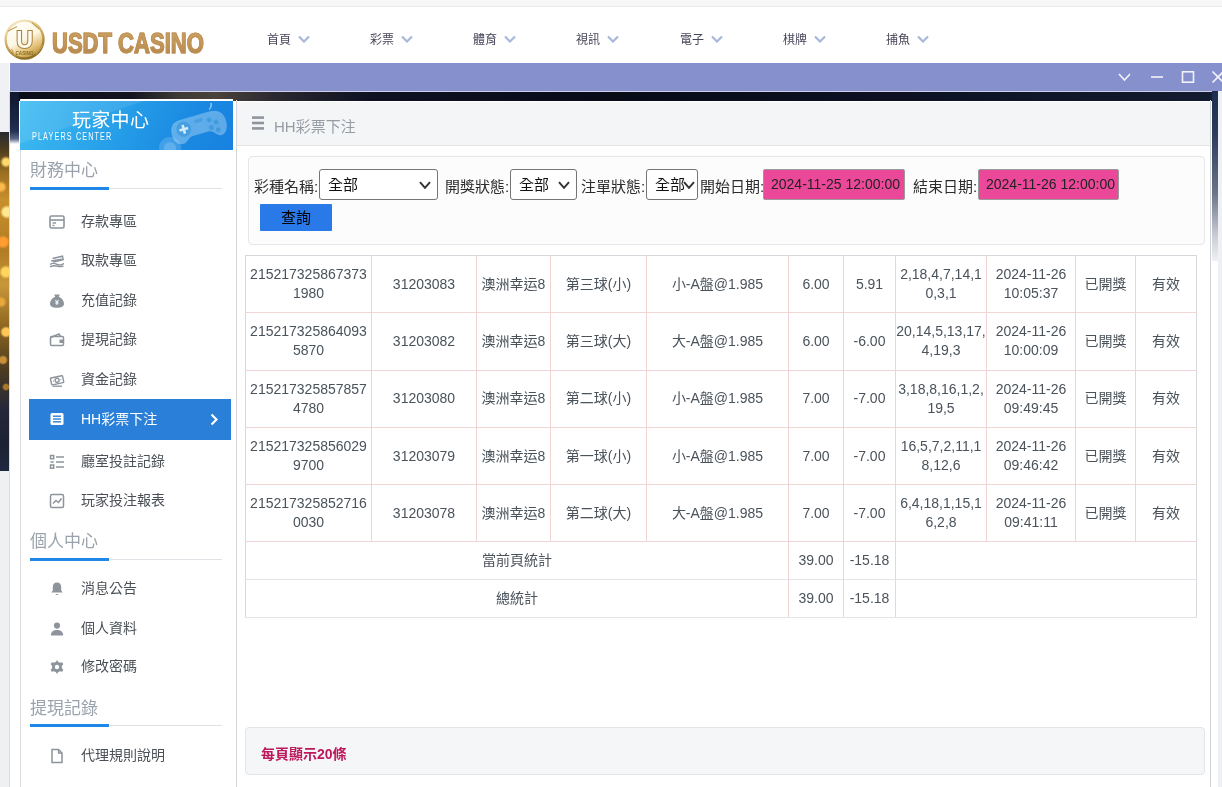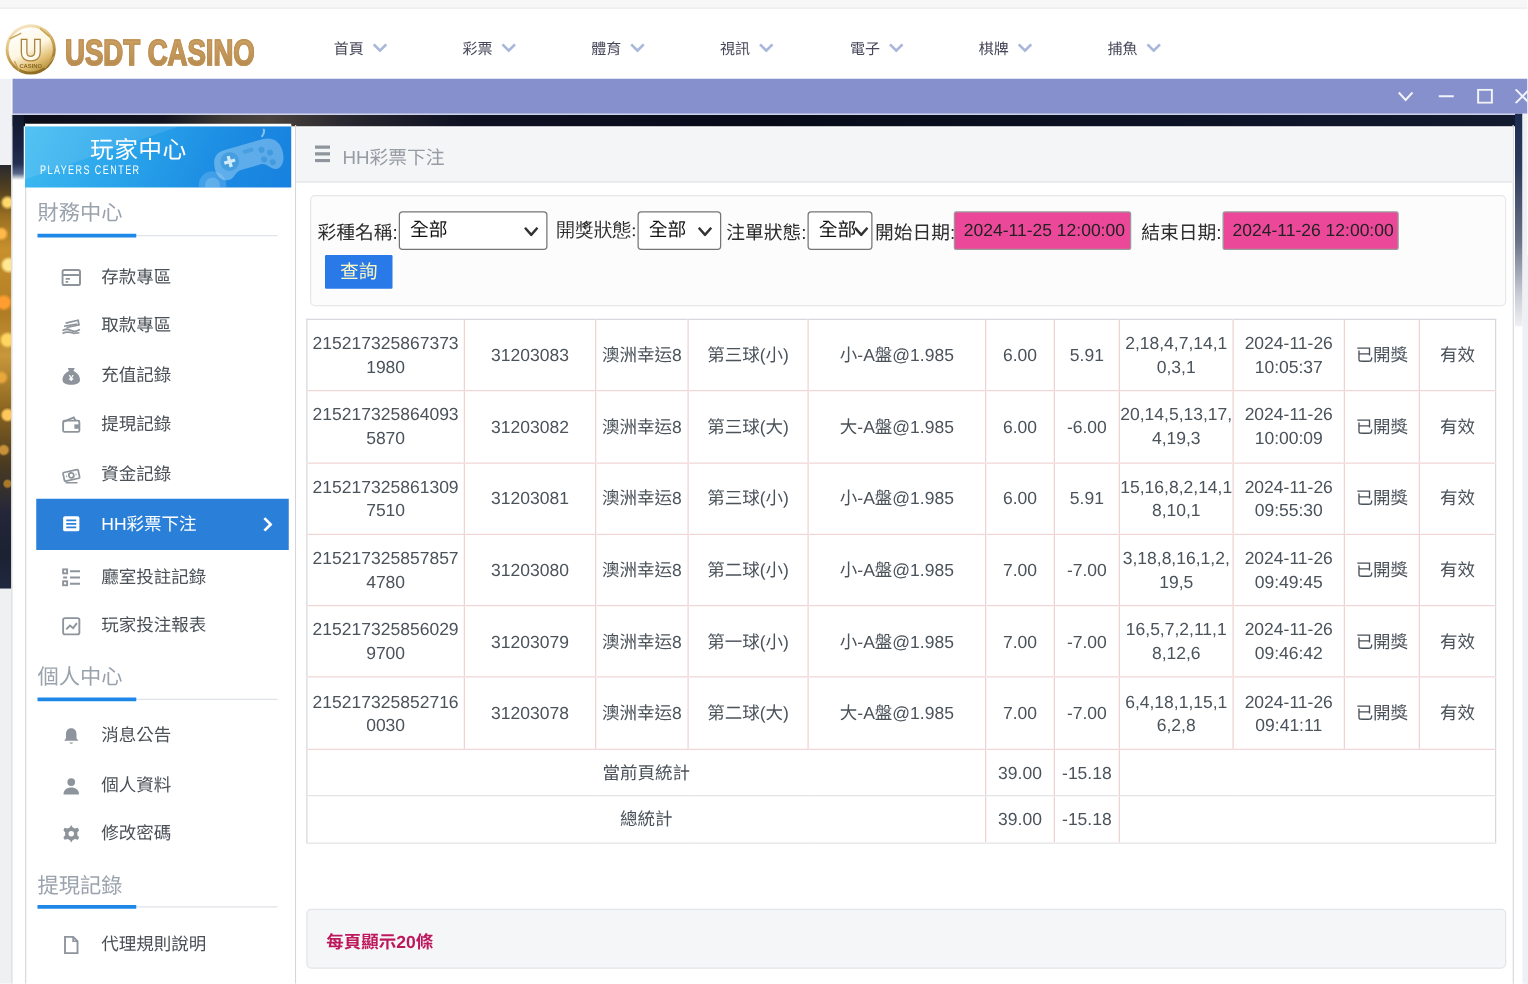--- a/index.html
+++ b/index.html
@@ -71,22 +71,22 @@
   #topbar .tt { position:absolute; left:37px; top:13px; font-size:15px; color:#969ca4; }
 
   
   #filter { left:248px; top:156px; width:957px; height:89px; background:#fcfcfd; border:1px solid #e7e7e9; border-radius:4px; }
   .flabel { top:175px; font-size:15px; color:#2d2d2d; }
   .fsel { top:169px; height:31px; background:#fff; border:1px solid #757575; border-radius:3px;
           font-size:15px; color:#111; line-height:29px; padding-left:8px; }
   .fsel svg { position:absolute; right:6px; top:11px; }
   .finput { top:169px; height:31px; background:#ec4899; border:1px solid #9a9a9a; border-radius:2px;
           font-size:14px; color:#222; line-height:28px; padding-left:7px; white-space:nowrap; }
-  #qbtn { left:260px; top:204px; width:54px; height:27px; background:#2979e8; border-radius:1px;
-          color:#fef9c3; font-size:15px; text-align:center; line-height:27px; }
+  #qbtn { left:260px; top:204px; width:72px; height:27px; background:#2979e8; border-radius:1px;
+          color:#000000; font-size:15px; text-align:center; line-height:27px; }
 
   
   table { position:absolute; left:245px; top:255px; width:951px; border-collapse:collapse; table-layout:fixed;
           font-size:14px; color:#4a525a; }
   table { border:1px solid #d5d8dd; }
   th { white-space:nowrap; overflow:hidden; background:#edf1f5; color:#3e4857; font-weight:bold; font-size:15px; height:39.5px;
        border-left:1px solid #f0d2d2; border-bottom:2px solid #a59c9c; }
   td { text-align:center; border-left:1px solid #f0d2d2; line-height:19px; }
   tr.data td { height:57.3px; border-bottom:1px solid #f2d6d6; }
   tr.sum td { height:37.6px; border-bottom:1px solid #e4e4e6; }
@@ -341,21 +341,21 @@
       </g>
     </svg>
   <span class="tt">HH彩票下注</span>
 </div>
 
 <div id="filter" class="abs"></div>
 <div class="flabel abs" style="left:254px;">彩種名稱:</div>
 <div class="fsel abs" style="left:319px;width:119px;">全部<svg width="12" height="8">
       <polyline points="1,1.2 6,6.8 11,1.2" fill="none" stroke="#333" stroke-width="2"></polyline>
     </svg></div>
-<div class="flabel abs" style="left:445px;font-family:Liberation Serif, serif;">開獎狀態:</div>
+<div class="flabel abs" style="left:445px;">開獎狀態:</div>
 <div class="fsel abs" style="left:510px;width:67px;">全部<svg width="12" height="8">
       <polyline points="1,1.2 6,6.8 11,1.2" fill="none" stroke="#333" stroke-width="2"></polyline>
     </svg></div>
 <div class="flabel abs" style="left:581px;">注單狀態:</div>
 <div class="fsel abs" style="left:646px;width:52px;">全部<svg style="right:2px;" width="12" height="8">
       <polyline points="1,1.2 6,6.8 11,1.2" fill="none" stroke="#333" stroke-width="2"></polyline>
     </svg></div>
 <div class="flabel abs" style="left:700px;">開始日期:</div>
 <div class="finput abs" style="left:763px;width:142px;">2024-11-25 12:00:00</div>
 <div class="flabel abs" style="left:913px;">結束日期:</div>
@@ -397,33 +397,20 @@
         <td>第三球(大)</td>
         <td>大-A盤@1.985</td>
         <td>6.00</td>
         <td>-6.00</td>
         <td>20,14,5,13,17,<br>4,19,3</td>
         <td>2024-11-26<br>10:00:09</td>
         <td>已開獎</td>
         <td>有效</td>
  </tr>
  <tr class="data">
-  <td>215217325861309<br>7510</td>
-        <td>31203081</td>
-        <td>澳洲幸运8</td>
-        <td>第三球(小)</td>
-        <td>小-A盤@1.985</td>
-        <td>6.00</td>
-        <td>5.91</td>
-        <td>15,16,8,2,14,1<br>8,10,1</td>
-        <td>2024-11-26<br>09:55:30</td>
-        <td>已開獎</td>
-        <td>有效</td>
- </tr>
- <tr class="data">
   <td>215217325857857<br>4780</td>
         <td>31203080</td>
         <td>澳洲幸运8</td>
         <td>第二球(小)</td>
         <td>小-A盤@1.985</td>
         <td>7.00</td>
         <td>-7.00</td>
         <td>3,18,8,16,1,2,<br>19,5</td>
         <td>2024-11-26<br>09:49:45</td>
         <td>已開獎</td>

